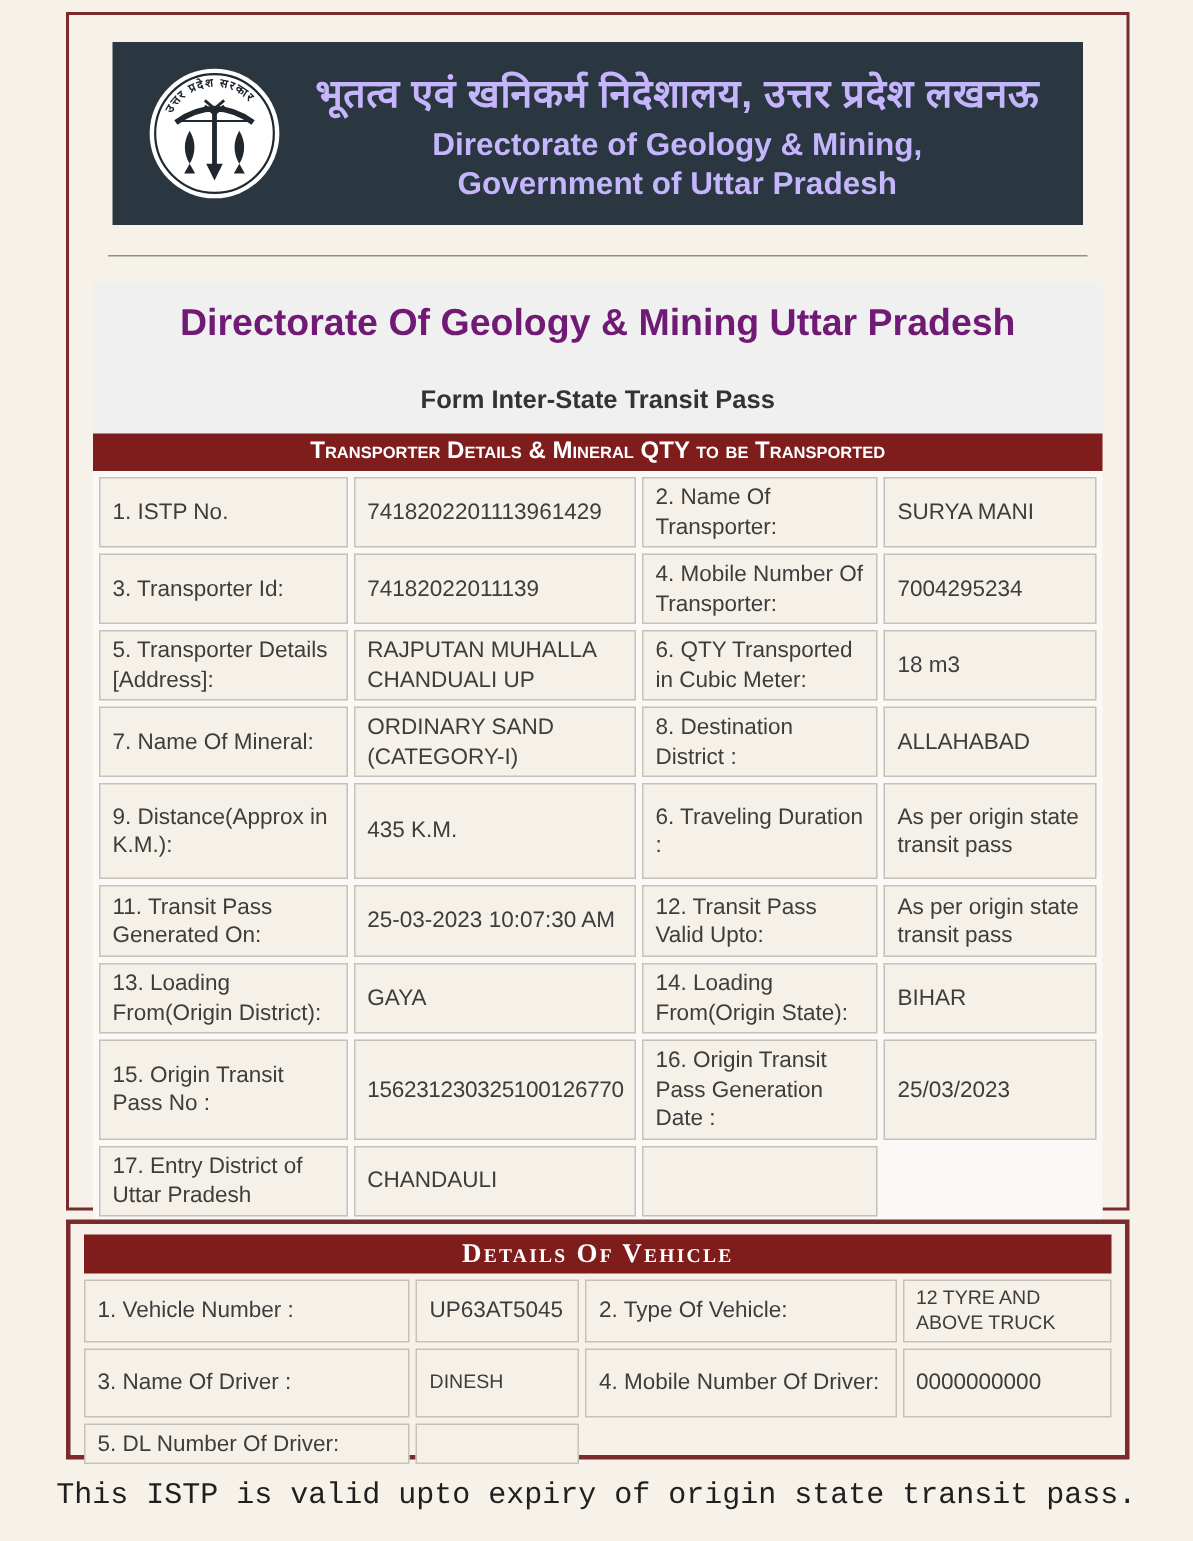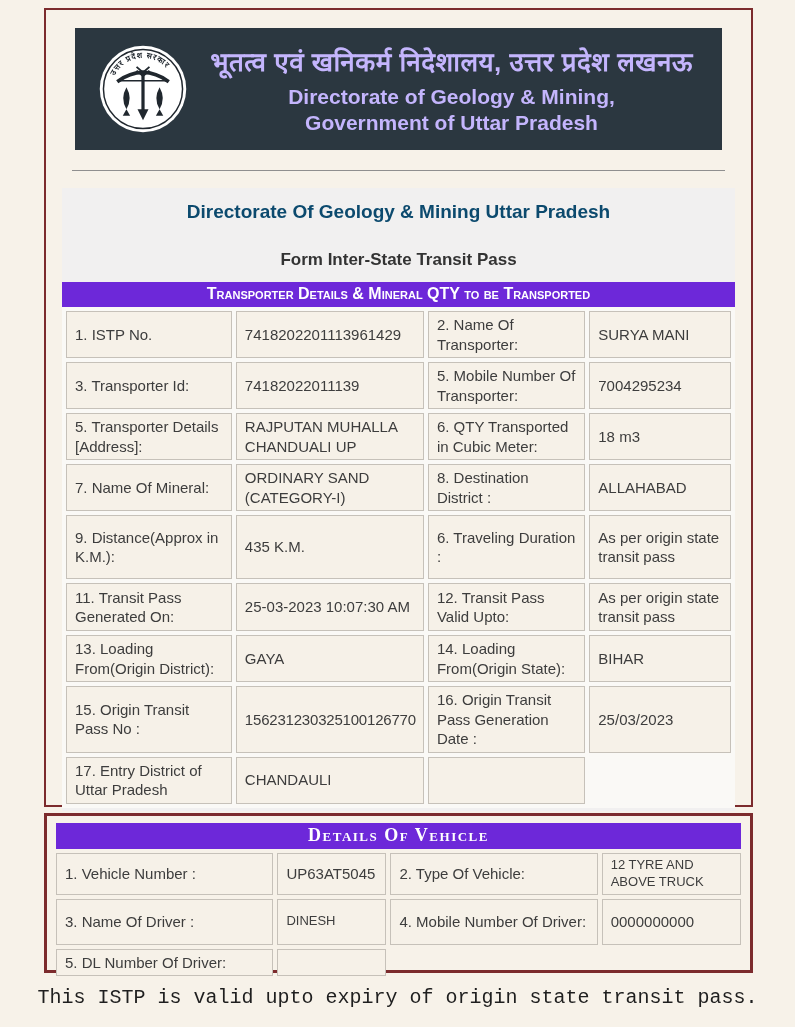--- a/index.html
+++ b/index.html
@@ -35,30 +35,30 @@
 
   
   .panel {
     margin:17px 16px 0 16px;
     background:#f1f0f0;
     padding-bottom:3px;
   }
   .page-title {
     padding-top:13px;
     text-align:center;
-    font-size:19px; font-weight:bold; color:#0c4a6e;
+    font-size:25px; font-weight:bold; color:#701a75;
   }
   .page-subtitle {
     margin-top:27px;
     text-align:center;
     font-size:17px; font-weight:bold; color:#333333;
   }
   .section-bar {
     margin-top:12px;
-    background:#6d28d9;
+    background:#7f1d1d;
     color:#fff;
     text-align:center;
     font-variant:small-caps;
     font-weight:bold;
     font-size:16px;
     padding:3px 0 4px 0;
   }
 
   
   table.grid {
@@ -159,21 +159,21 @@
       <tbody>
           <tr style="height:47px;">
         <td>1. ISTP No.</td>
         <td>7418202201113961429</td>
         <td>2. Name Of Transporter:</td>
         <td>SURYA MANI</td>
       </tr>
       <tr style="height:46px;">
         <td>3. Transporter Id:</td>
         <td>74182022011139</td>
-        <td>5. Mobile Number Of Transporter:</td>
+        <td>4. Mobile Number Of Transporter:</td>
         <td>7004295234</td>
       </tr>
       <tr style="height:46px;">
         <td>5. Transporter Details [Address]:</td>
         <td>RAJPUTAN MUHALLA CHANDUALI UP</td>
         <td>6. QTY Transported in Cubic Meter:</td>
         <td>18 m3</td>
       </tr>
       <tr style="height:44px;">
         <td>7. Name Of Mineral:</td>

